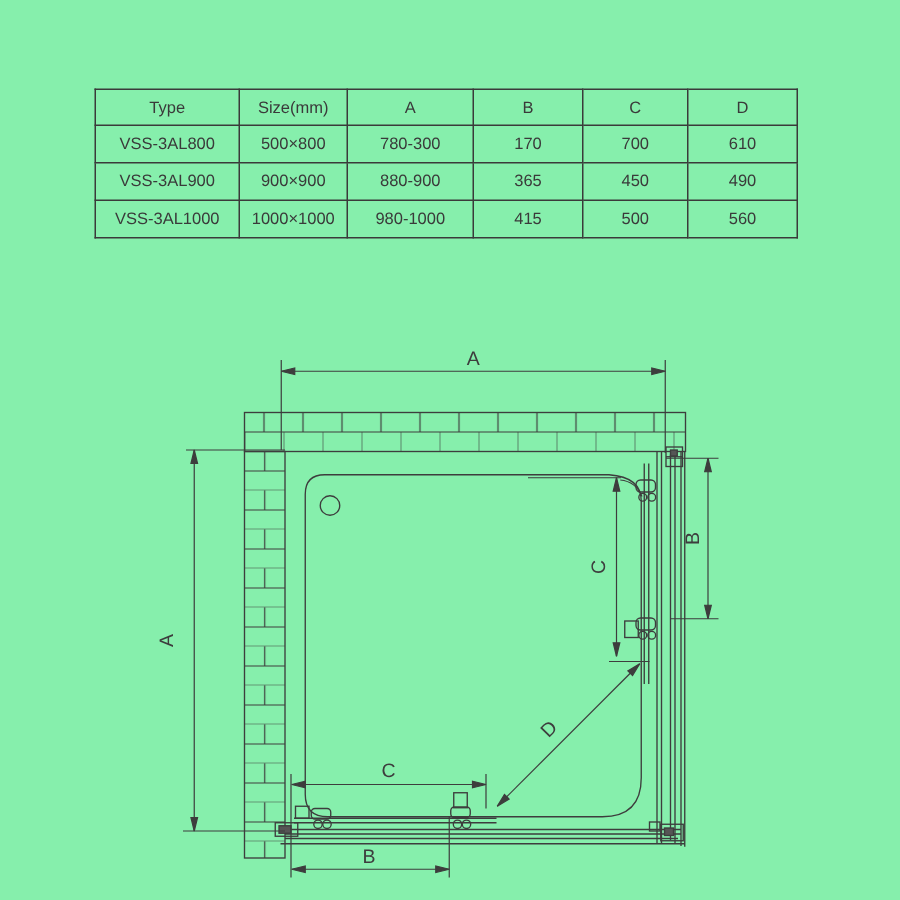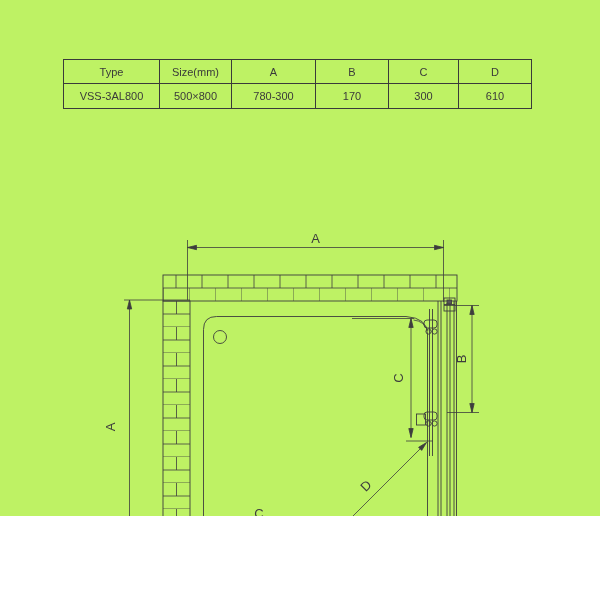--- a/index.html
+++ b/index.html
@@ -1,16 +1,16 @@
 <!DOCTYPE html>
 <html><head>
 <meta charset="utf-8">
 <style>
   html,body{margin:0;padding:0;background:#ffffff;}
-  .page{position:relative;width:600px;height:516px;background:#bef264;overflow:hidden;
+  .page{position:relative;width:600px;height:600px;background:#86efac;overflow:hidden;
         font-family:"Liberation Sans",sans-serif;color:#3a3a3a;}
   
   .spec-table{position:absolute;left:63px;top:59px;border-collapse:collapse;table-layout:fixed;}
   .spec-table td,.spec-table th{border:1px solid #3a3a3a;font-weight:normal;
         font-size:11px;text-align:center;vertical-align:middle;padding:0;color:#3a3a3a;
         white-space:nowrap;overflow:hidden;}
   .spec-table th{height:23px;}
   .spec-table td{height:24px;text-align:center;}
   .c0{width:96px;} .c1{width:72px;} .c2{width:84px;} .c3{width:73px;} .c4{width:70px;} .c5{width:73px;}
   
@@ -38,22 +38,38 @@
       <th>A</th>
       <th>B</th>
       <th>C</th>
       <th>D</th>
     </tr>
     <tr>
       <td>VSS-3AL800</td>
       <td>500×800</td>
       <td>780-300</td>
       <td>170</td>
-      <td>300</td>
+      <td>700</td>
       <td>610</td>
+    </tr>
+    <tr>
+      <td>VSS-3AL900</td>
+      <td>900×900</td>
+      <td>880-900</td>
+      <td>365</td>
+      <td>450</td>
+      <td>490</td>
+    </tr>
+    <tr>
+      <td>VSS-3AL1000</td>
+      <td>1000×1000</td>
+      <td>980-1000</td>
+      <td>415</td>
+      <td>500</td>
+      <td>560</td>
     </tr>
   </tbody>
     </table>
 
   <svg class="drawing" viewBox="0 0 600 600">
     <defs>
 
       <pattern id="bh" x="163" y="275" width="26" height="26" patternUnits="userSpaceOnUse">
         <path d="M0 13 H26 M13 0 V13 M0 13 V26" stroke="#3d3d3d" stroke-width="0.8" fill="none"></path>
       </pattern>

